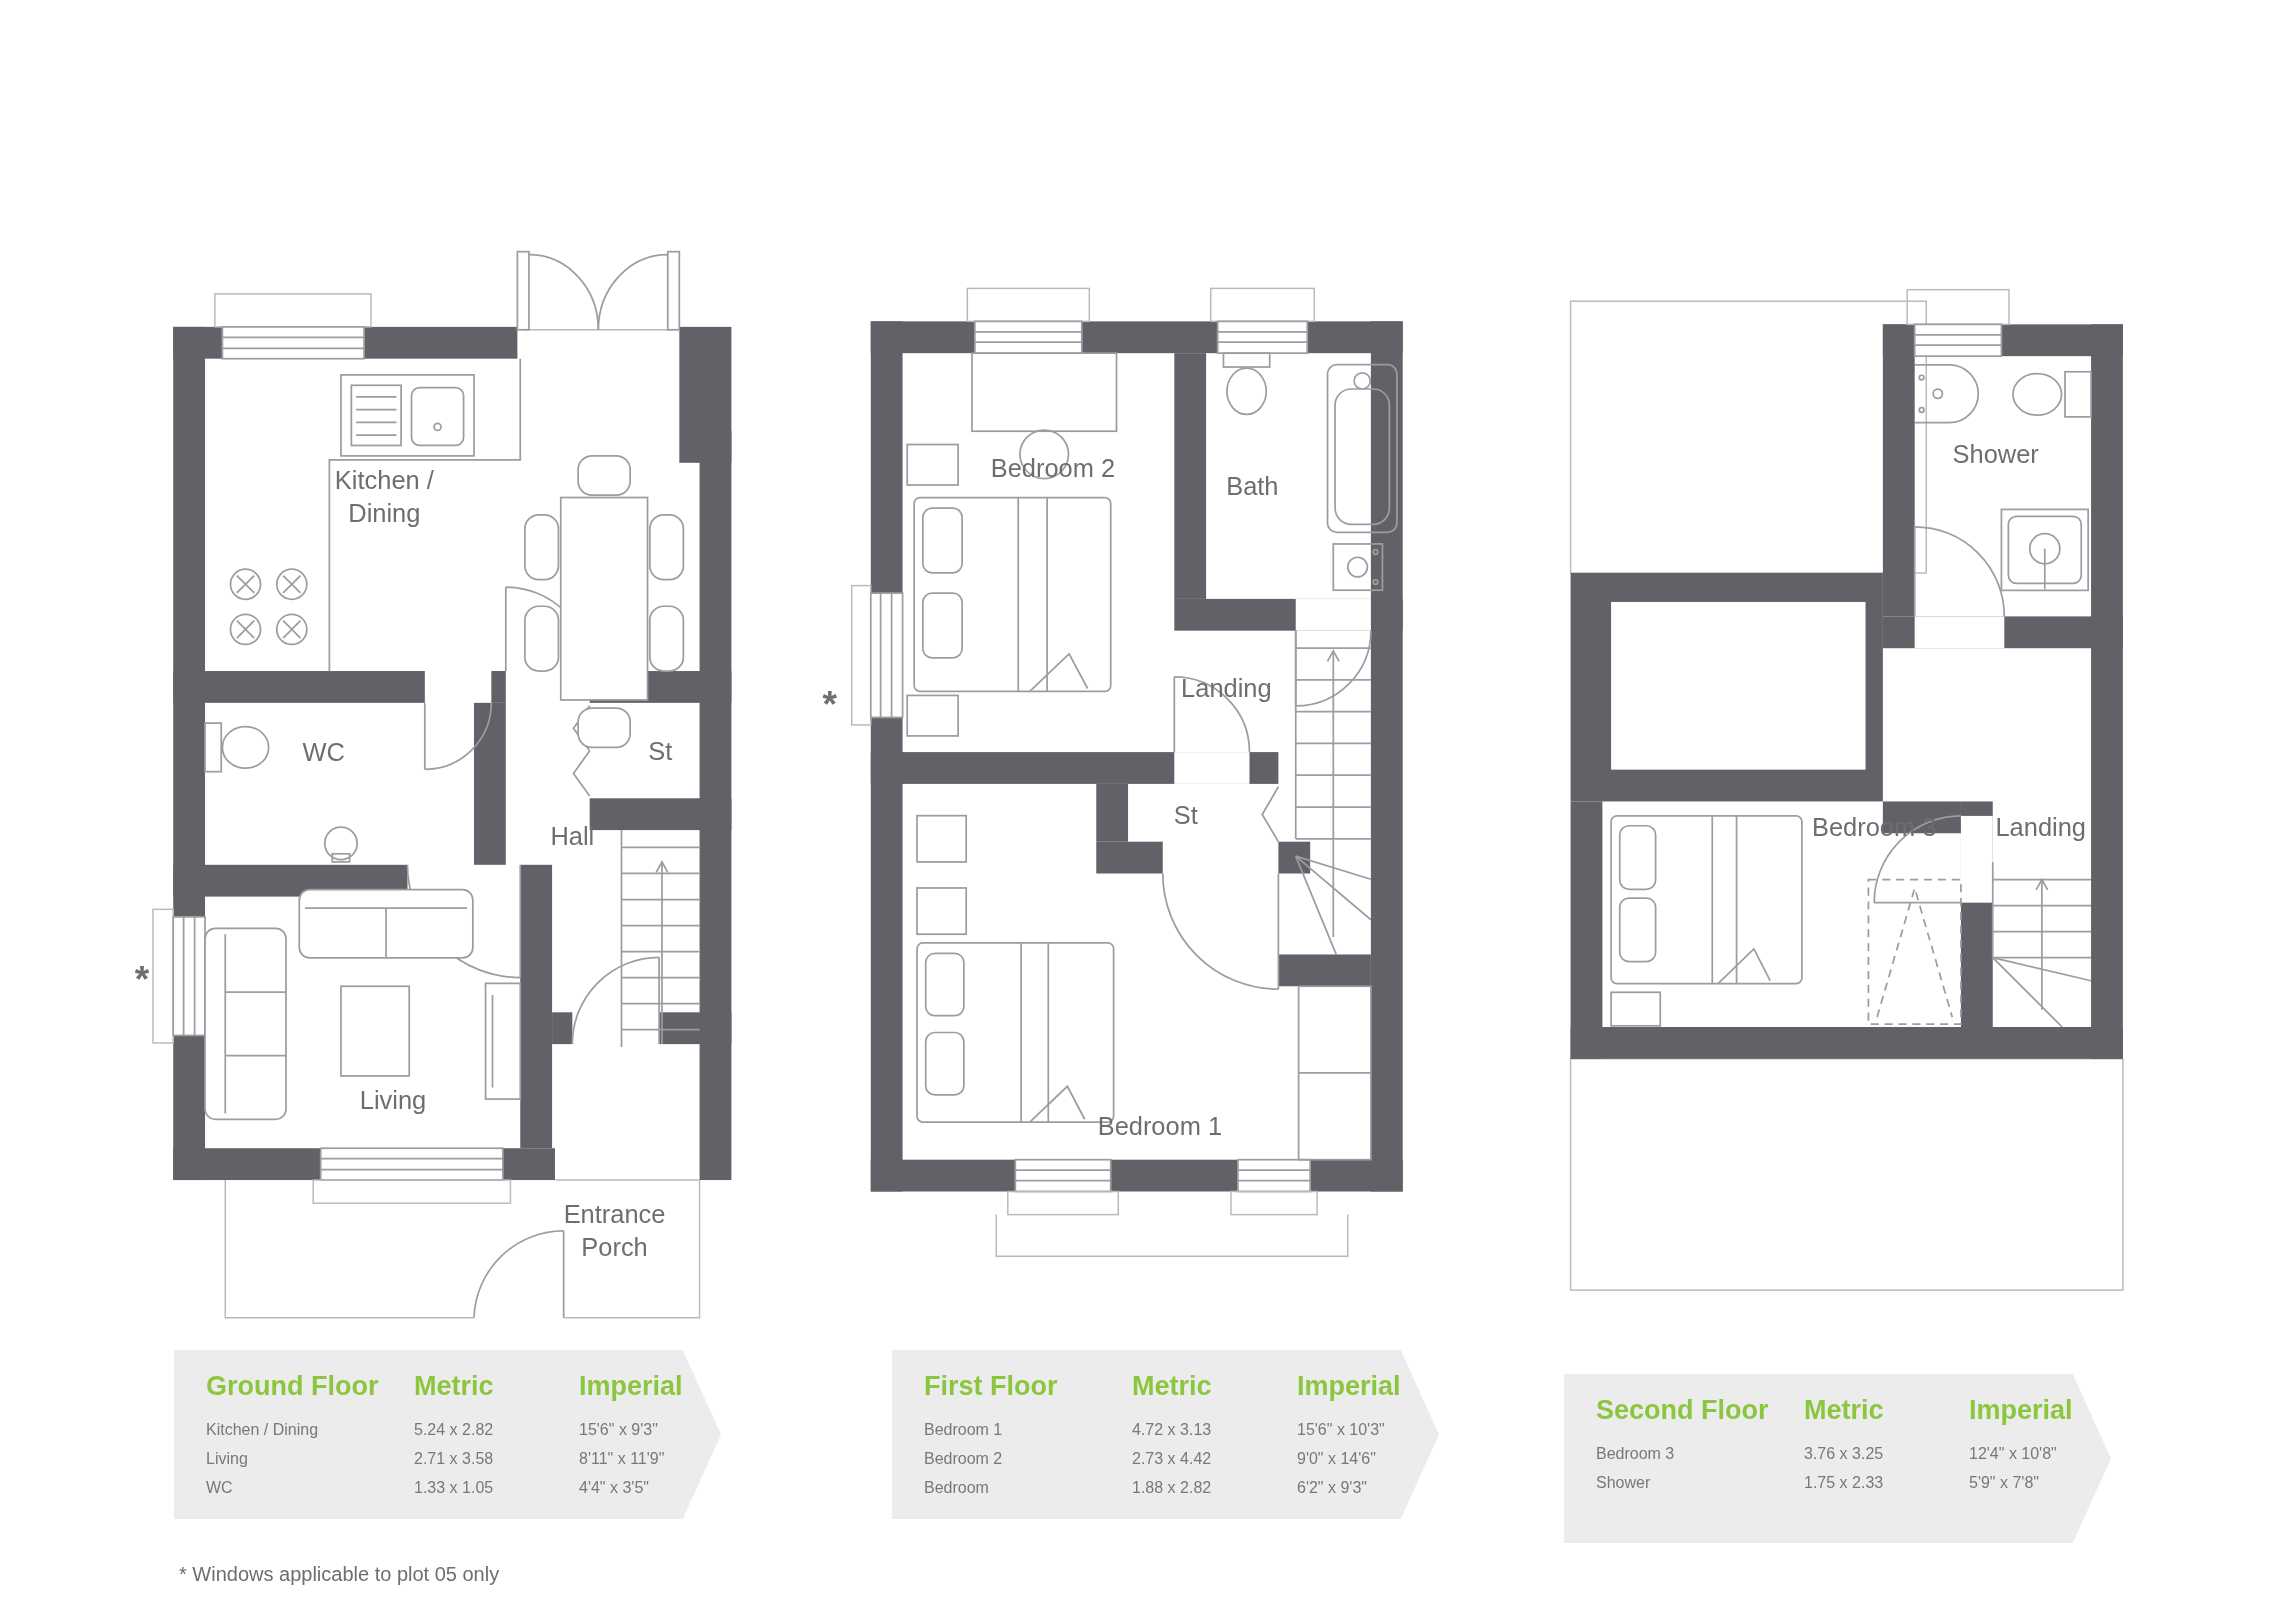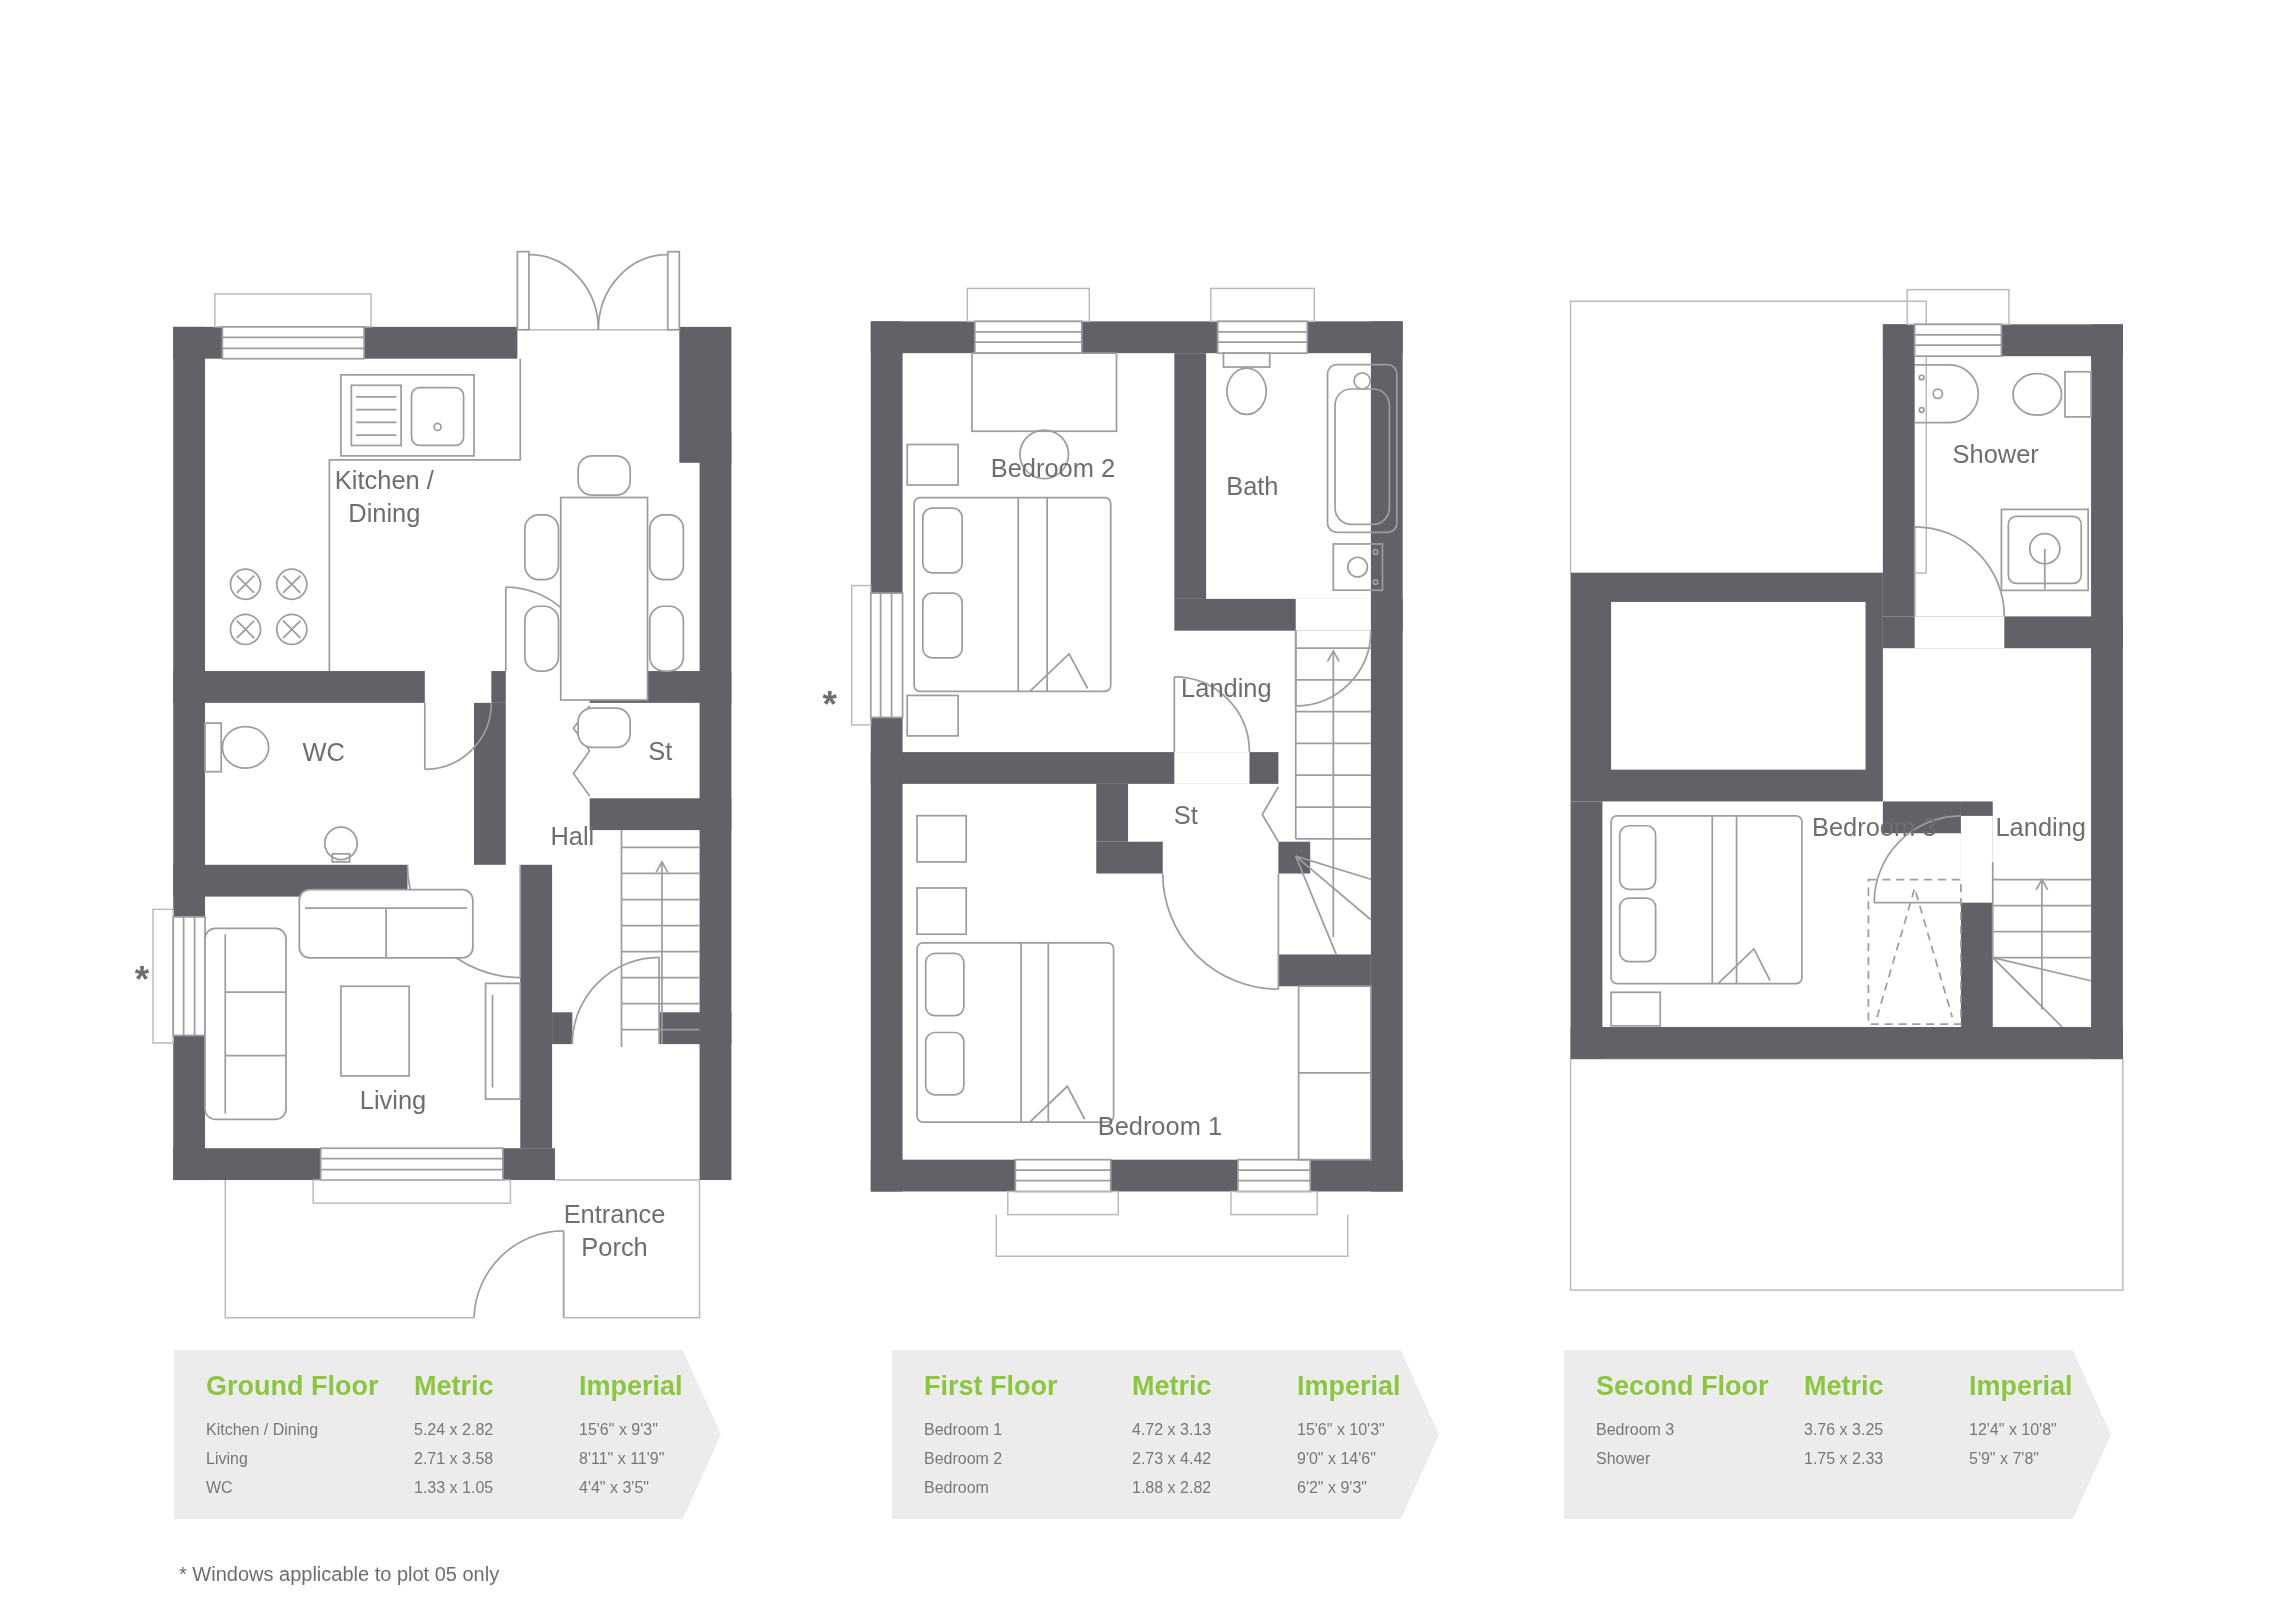--- a/index.html
+++ b/index.html
@@ -16,21 +16,21 @@
   .banner .title{color:#8cc63f;font-size:42px;font-weight:700;line-height:1.0;margin:0;}
   .banner .subtitle{color:#6d6e71;font-size:38px;font-weight:400;line-height:1.0;margin-top:8px;}
   
   .dims{
     position:absolute;top:1350px;width:547px;height:169px;background:#ececec;
     clip-path:polygon(0 0,93% 0,100% 50%,93% 100%,0 100%);
     box-sizing:border-box;padding:21px 0 12px 32px;color:#77787b;
   }
   .dims .hdr{display:grid;grid-template-columns:208px 165px auto;font-size:27px;font-weight:700;color:#8cc63f;margin-bottom:12.7px;}
   .dims .row{display:grid;grid-template-columns:208px 165px auto;font-size:16px;font-weight:400;line-height:29px;}
-  .dims.t0{left:174px;}  .dims.t1{left:892px;}  .dims.t2{left:1564px;}
+  .dims.t0{left:174px;}  .dims.t1{left:892px;}  .dims.t2{left:1564px;margin-top:24px;}
   
   .footnote{position:absolute;left:172px;top:1563px;font-size:20px;color:#6d6e71;margin-left:7px;}
   
   svg{position:absolute;overflow:visible;}
   .wall{fill:#626167;stroke:none;}
   .void{fill:#ffffff;stroke:none;}
   .furn{fill:none;stroke:#9b9da0;stroke-width:3;}
   .furnw{fill:#ffffff;stroke:#9b9da0;stroke-width:3;}
   .thin{fill:none;stroke:#b7b9bb;stroke-width:2.5;}
   .winbox{fill:#ffffff;stroke:#9b9da0;stroke-width:3;}

